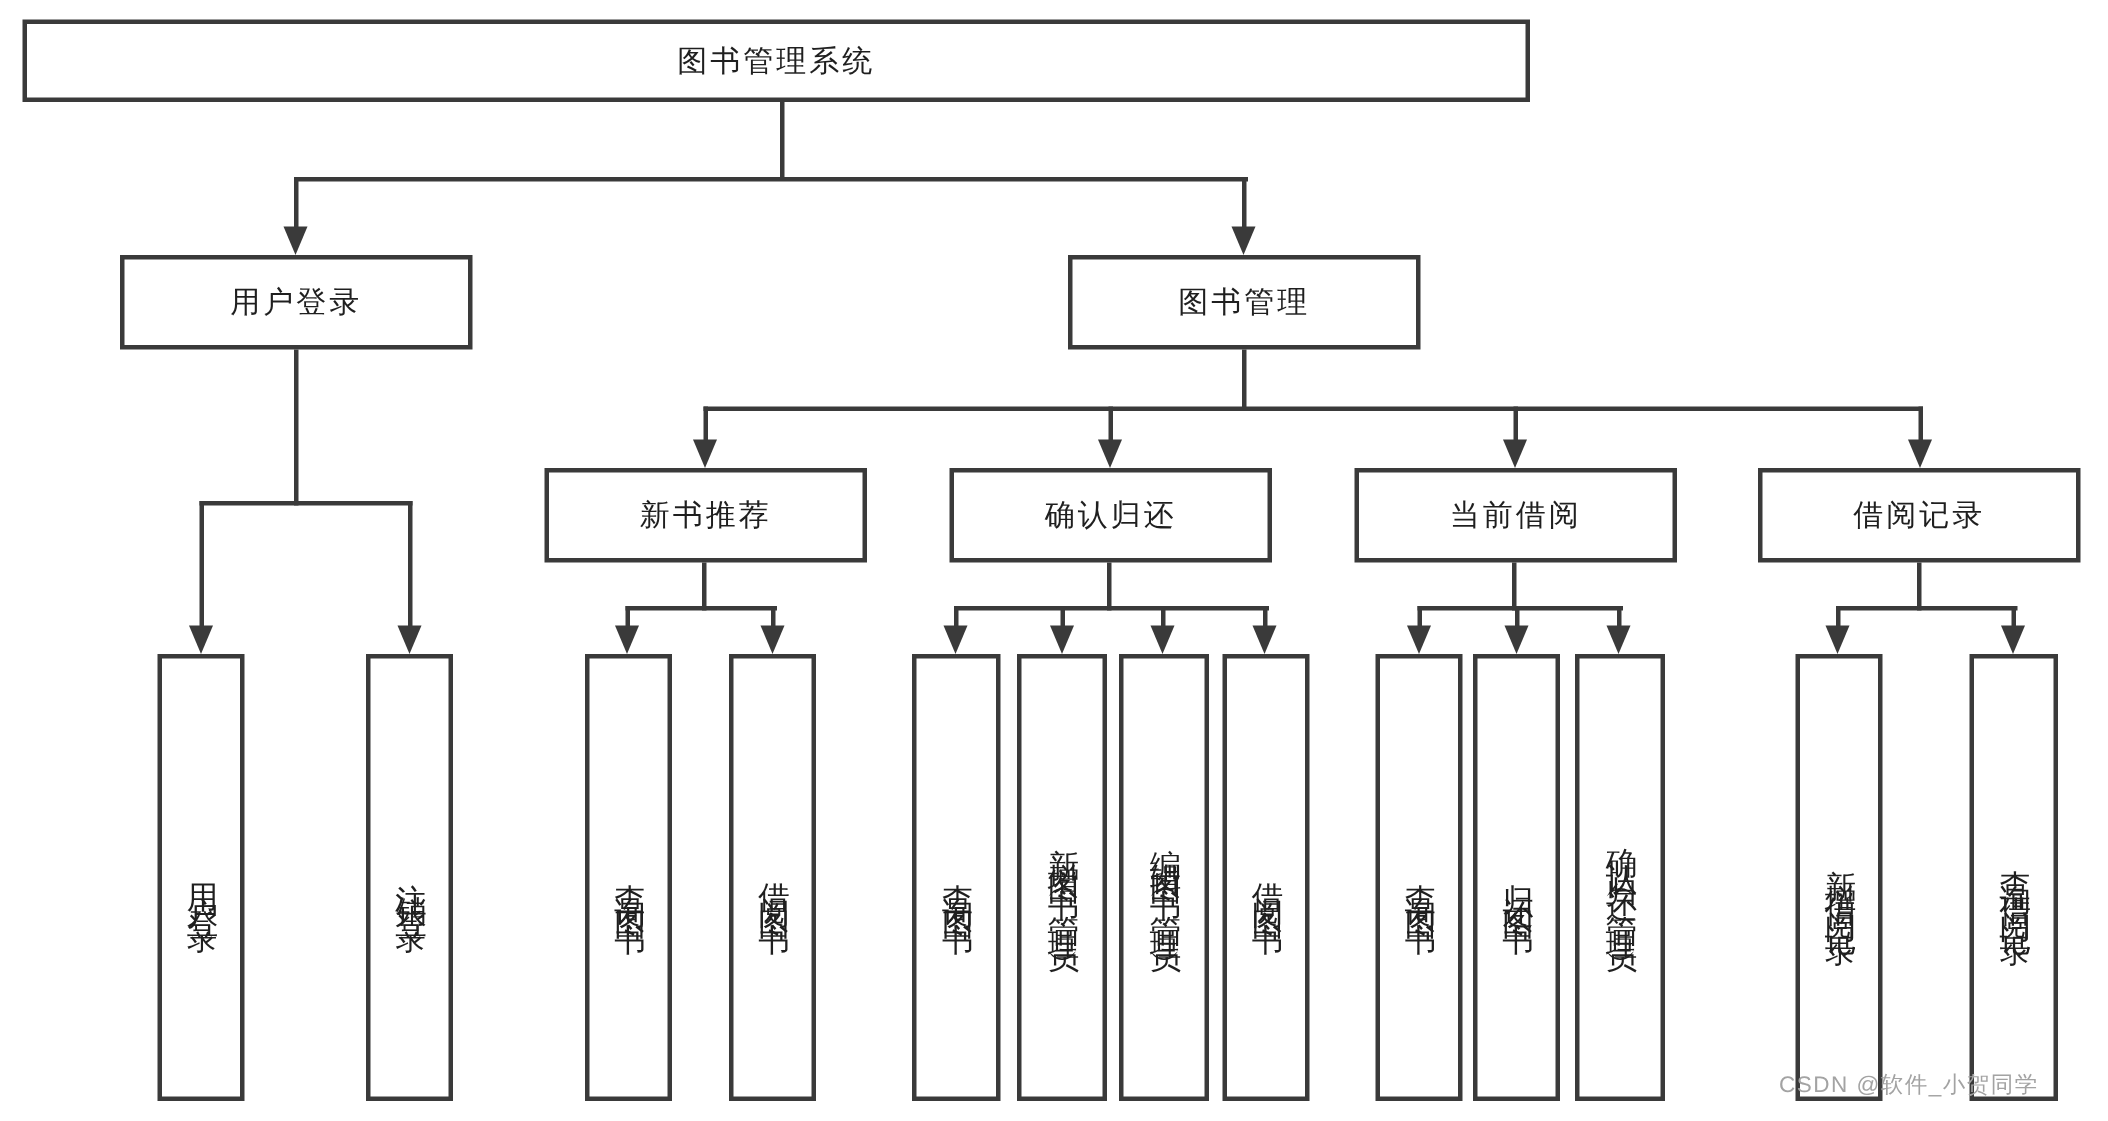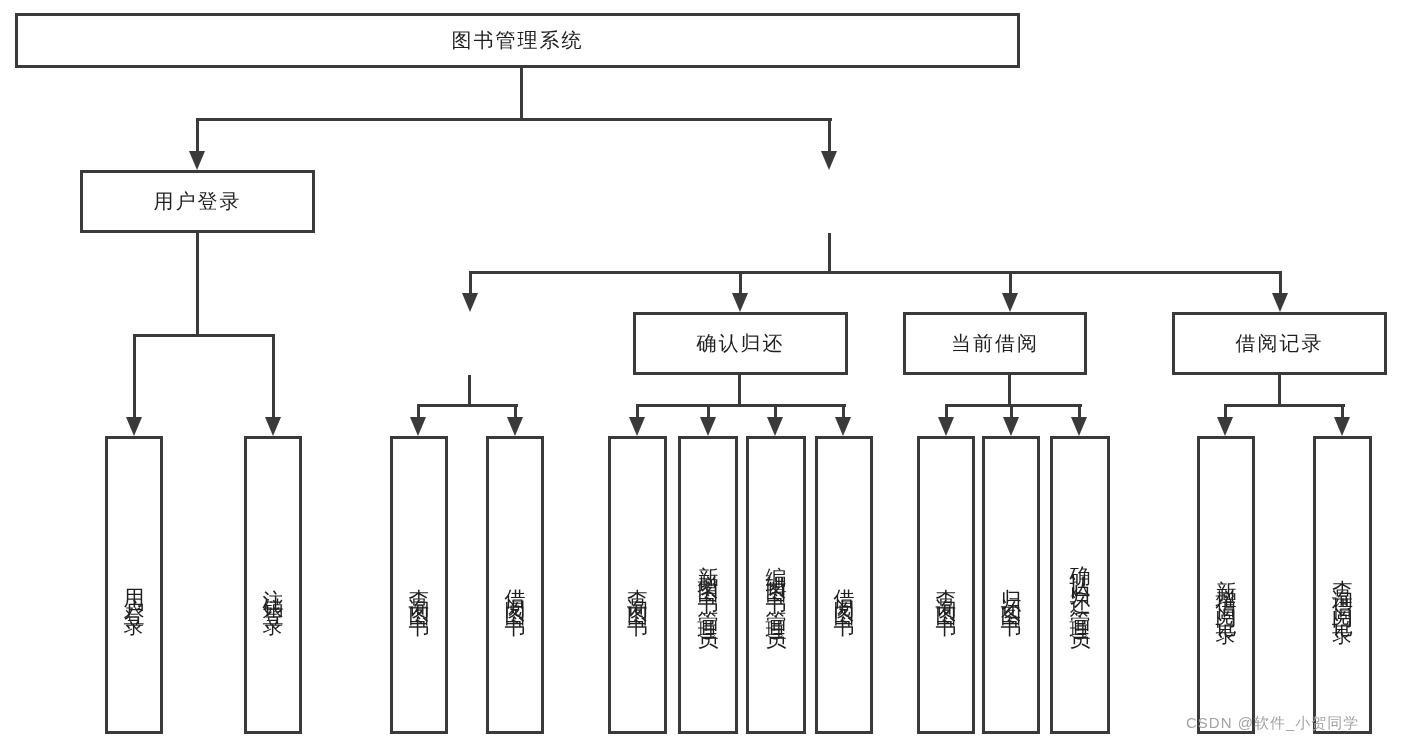--- a/index.html
+++ b/index.html
@@ -47,25 +47,31 @@
 
 <div id="canvas">
 
   <div class="box" style="left:15px;top:13px;width:1005px;height:55px;">
     <span class="hlabel">图书管理系统</span>
   </div>
 
   <div class="box" style="left:80px;top:170px;width:235px;height:63px;">
     <span class="hlabel">用户登录</span>
   </div>
+  <div class="box" style="left:712px;top:170px;width:235px;height:63px;">
+    <span class="hlabel">图书管理</span>
+  </div>
 
+  <div class="box" style="left:363px;top:312px;width:215px;height:63px;">
+    <span class="hlabel">新书推荐</span>
+  </div>
   <div class="box" style="left:633px;top:312px;width:215px;height:63px;">
     <span class="hlabel">确认归还</span>
   </div>
-  <div class="box" style="left:903px;top:312px;width:184px;height:63px;">
+  <div class="box" style="left:903px;top:312px;width:215px;height:63px;">
     <span class="hlabel">当前借阅</span>
   </div>
   <div class="box" style="left:1172px;top:312px;width:215px;height:63px;">
     <span class="hlabel">借阅记录</span>
   </div>
 
   <div class="box" style="left:105px;top:436px;width:58px;height:298px;">
     <span class="vtext">用户登录</span>
   </div>
   <div class="box" style="left:244px;top:436px;width:58px;height:298px;">

